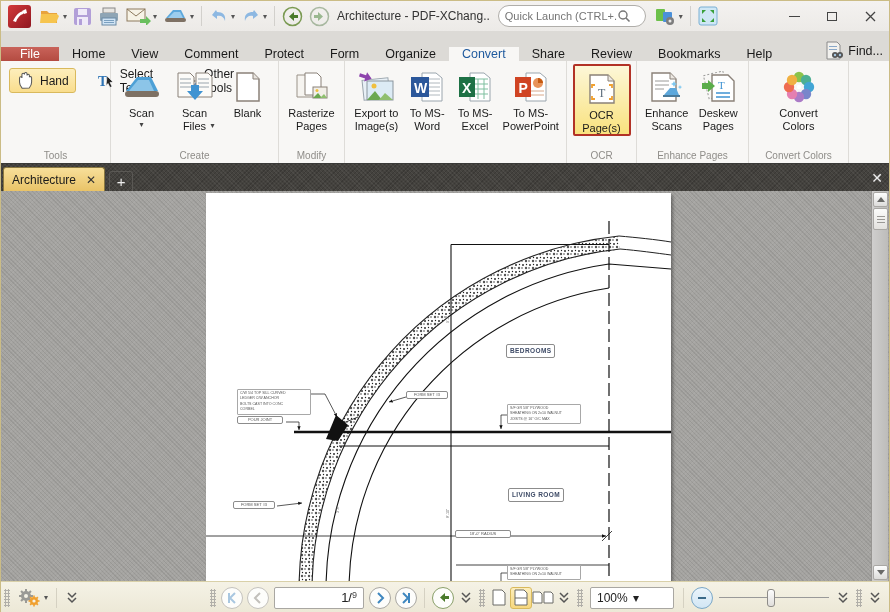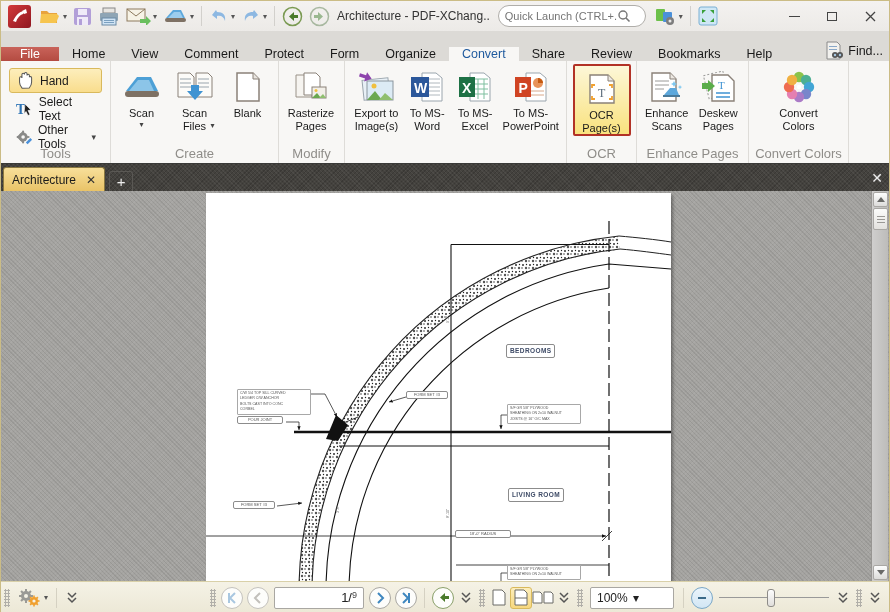--- a/index.html
+++ b/index.html
@@ -35,28 +35,28 @@
   .rtab.format { background:linear-gradient(#f8efd2,#f1e3b4); border:1px solid #e3d193; padding:0 18px; }
   .tab-find { margin-left:auto; display:flex; align-items:center; gap:4px; padding-right:6px; }
   .find-label { font-size:12.5px; color:#1a1a1a; }
 
   
   .ribbon { position:absolute; left:0; top:60px; width:100%; height:103px;
     background:#f8f7f5; border-bottom:1px solid #3a3a38; display:flex; }
   .rgroup { position:relative; display:flex; align-items:flex-start; padding:3px 4px 16px 4px;
     border-right:1px solid #dedcd8; }
   .rgroup-label { position:absolute; left:0; right:0; bottom:2px; text-align:center;
-    font-size:13px; color:#8f8d89; white-space:nowrap; }
+    font-size:10px; color:#8f8d89; white-space:nowrap; }
   .rbtn { width:56px; display:flex; flex-direction:column; align-items:center; padding-top:4px; border-radius:3px; }
   .rbtn .ricon { height:38px; display:flex; align-items:center; justify-content:center; }
   .rlabel { font-size:11px; color:#1a1a1a; text-align:center; white-space:pre-line; line-height:1.15; margin-top:1px; }
   .caret { font-size:8px; color:#444; line-height:1; margin-top:1px; }
   .rbtn.ocr { border:2px solid #b23226; background:linear-gradient(#fdf7d8,#f9e27e); width:58px; border-radius:2px; }
   
-  .tools-col { display:flex; flex-direction:column; gap:3px; padding:4px 4px 0 4px; }
+  .tools-col { display:flex; gap:15px; padding:4px 4px 0 4px; }
   .tool-item { display:flex; align-items:center; gap:5px; height:25px; padding:0 6px; font-size:12px; color:#1a1a1a; border-radius:3px; }
   .tool-item.sel { background:linear-gradient(#fdeebc,#f9dd8d); border:1px solid #d9b95c; }
   .ticon { width:19px; height:19px; display:flex; align-items:center; justify-content:center; }
 
   
   .doctabs { position:absolute; left:0; top:163px; width:100%; height:27px; background:#44423e;
     background-image:repeating-linear-gradient(45deg,rgba(255,255,255,.05) 0 1px,transparent 1px 3px),
       repeating-linear-gradient(-45deg,rgba(0,0,0,.15) 0 1px,transparent 1px 3px);
     display:flex; align-items:flex-end; }
   .dtab { height:24px; margin-left:2px; padding:0 8px; display:flex; align-items:center; gap:10px;
@@ -340,21 +340,21 @@
           <svg width="26" height="32" viewBox="0 0 26 32">
               <path d="M2 2 h16 l6 6 v22 h-22 z" fill="#fff" stroke="#8a8178" stroke-width="1.5"></path>
               <path d="M18 2 v6 h6" fill="#e8e4de" stroke="#8a8178"></path>
             </svg>
         </span>
         <span class="rlabel">Blank</span>
       </div>
       <span class="rgroup-label">Create</span>
     </div>
 
-    <div class="rgroup" style="width:66px;">
+    <div class="rgroup" style="width:66px;justify-content:center;">
       <div class="rbtn">
         <span class="ricon">
           <svg width="34" height="32" viewBox="0 0 34 32">
               <path d="M2 4 h12 l4 4 v18 h-16z" fill="#f6f4f0" stroke="#9a9288"></path>
               <path d="M10 2 h12 l4 4 v18 h-16z" fill="#fff" stroke="#8a8178"></path>
               <rect x="18" y="16" width="14" height="11" fill="#f2efe8" stroke="#8a8178"></rect>
               <circle cx="22" cy="19.5" r="1.5" fill="#f0c040"></circle>
               <path d="M18 27 l5-5 4 5 z" fill="#6aa84f"></path>
               <path d="M25 27 l4-4 3 4 z" fill="#8fbf6f"></path>
             </svg>

